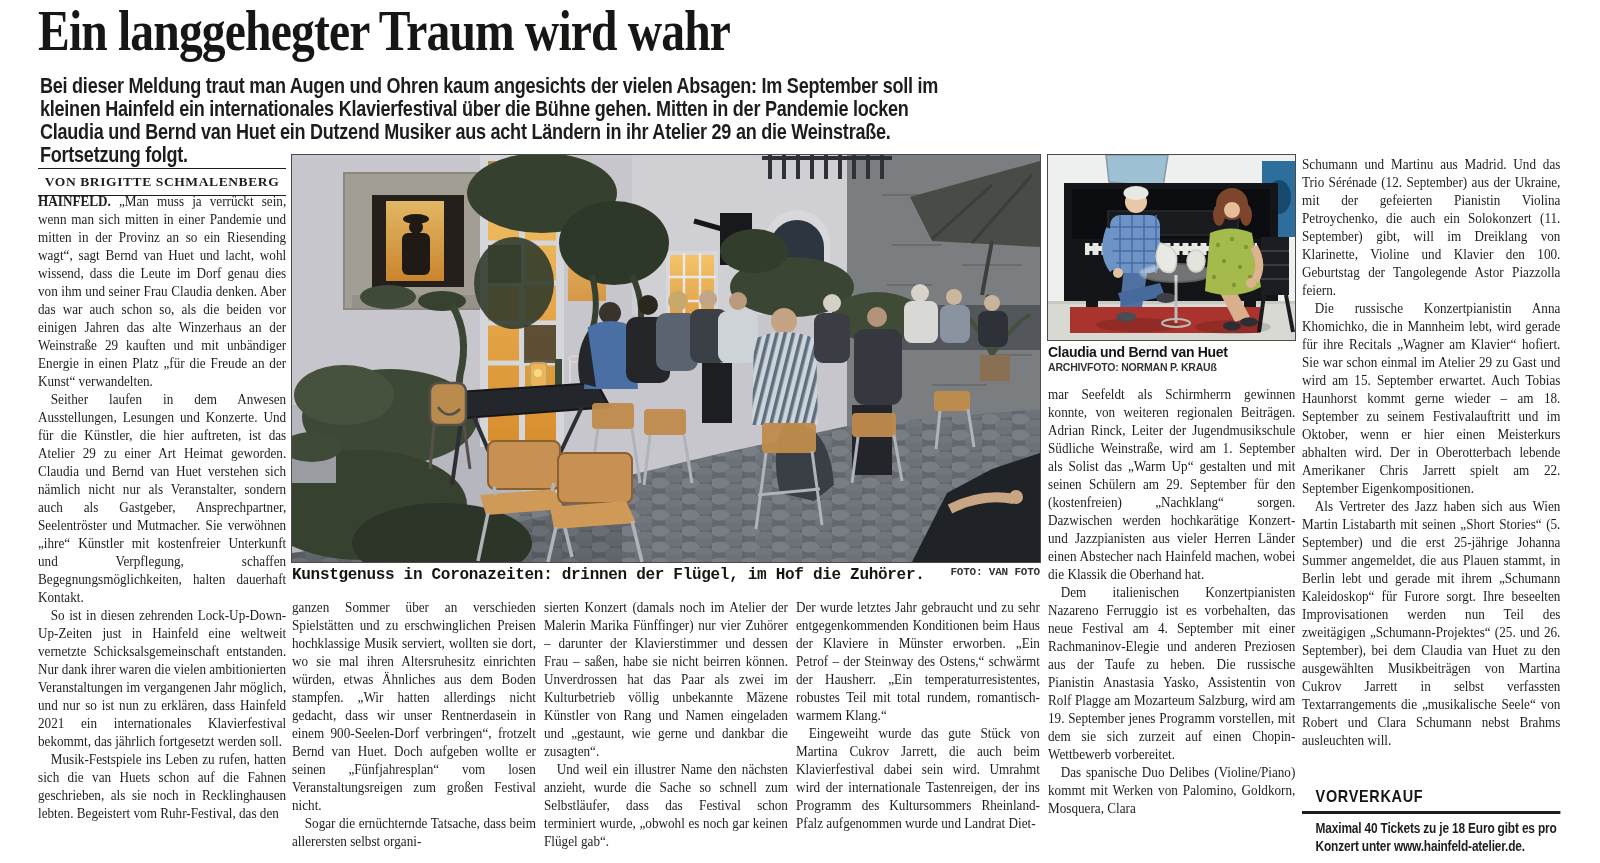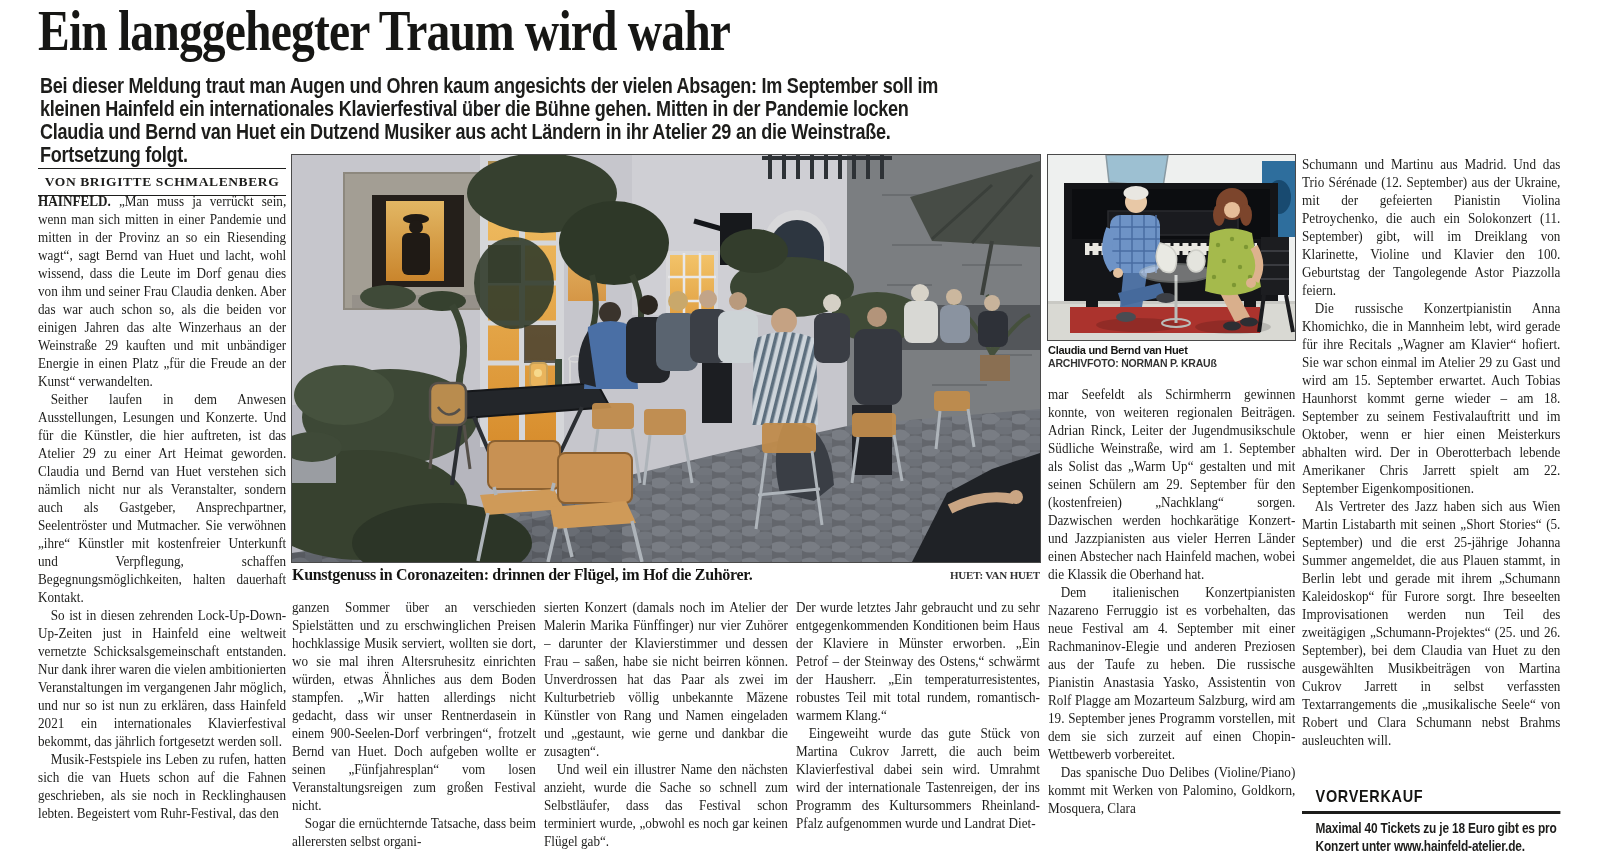--- a/index.html
+++ b/index.html
@@ -20,27 +20,27 @@
 
   .col{position:absolute;overflow:hidden;font-size:15.5px;line-height:18px;text-align:justify;
        transform:scaleX(0.85);transform-origin:0 0;}
   .col p{margin:0;text-indent:15px;}
   .col p.first{text-indent:0;}
   .dateline{font-weight:700;}
 
   .photo{position:absolute;outline:1px solid #4a4a4a;overflow:hidden;background:#888;}
   .photo svg{display:block;}
 
-  .caption-row{position:absolute;display:flex;justify-content:space-between;align-items:center;
-               font-family:Liberation Serif, serif;letter-spacing:-0.3px;gap:18px;}
+  .caption-row{position:absolute;display:flex;justify-content:space-between;align-items:flex-start;
+               font-family:Liberation Mono, monospace;letter-spacing:-0.3px;gap:18px;}
   .caption-text{font-weight:700;font-size:16px;color:#151513;}
   .credit{font-weight:700;font-size:11px;color:#333;letter-spacing:-0.2px;}
 
   .caption-block{position:absolute;font-family:"Liberation Sans",sans-serif;letter-spacing:-0.3px;}
-  .caption-block .caption-text{display:block;font-size:11px;}
+  .caption-block .caption-text{display:block;font-size:14px;}
   .caption-block .credit{display:block;text-align:left;margin-top:1px;font-size:10.5px;}
 
   .vorverkauf{position:absolute;left:1302px;top:787px;width:304px;transform:scaleX(0.85);
               transform-origin:0 0;font-family:"Liberation Sans",sans-serif;}
   .vorverkauf .vv-title{font-weight:700;font-size:17px;letter-spacing:0.8px;padding:0 0 4px 16px;
                         border-bottom:3px solid #1d1d1b;color:#151513;}
   .vorverkauf .vv-text{font-weight:700;font-size:14px;line-height:18px;letter-spacing:-0.2px;
                        padding:5px 2px 0 16px;color:#1d1d1b;}
 </style>
 </head>
@@ -275,21 +275,21 @@
       <g>
         <polygon points="620,407 655,338 700,314 748,298 748,407" fill="#1f2226"></polygon>
         <path d="M658,354 q32,-16 64,-10" stroke="#c9a583" stroke-width="10" fill="none"></path>
         <circle cx="724" cy="342" r="7" fill="#c9a583"></circle>
       </g>
     </svg>
   </div>
 
   <div class="caption-row" style="left:292px;top:566px;width:748px;">
     <span class="caption-text">Kunstgenuss in Coronazeiten: drinnen der Flügel, im Hof die Zuhörer.</span>
-    <span class="credit">HUET: VAN HUET</span>
+    <span class="credit">FOTO: VAN FOTO</span>
   </div>
 
   <div class="col" style="left:292px;top:598px;width:287px;height:265px;">
     <p class="first">ganzen Sommer über an verschieden Spielstätten und zu erschwinglichen Preisen hochklassige Musik serviert, wollten sie dort, wo sie mal ihren Altersruhesitz einrichten würden, etwas Ähnliches aus dem Boden stampfen. „Wir hatten allerdings nicht gedacht, dass wir unser Rentnerdasein in einem 900-Seelen-Dorf verbringen“, frotzelt Bernd van Huet. Doch aufgeben wollte er seinen „Fünfjahresplan“ vom losen Veranstaltungsreigen zum großen Festival nicht.</p>
     <p>Sogar die ernüchternde Tatsache, dass beim allerersten selbst organi-</p>
   </div>
   <div class="col" style="left:544px;top:598px;width:287px;height:265px;">
     <p class="first">sierten Konzert (damals noch im Atelier der Malerin Marika Fünffinger) nur vier Zuhörer – darunter der Klavierstimmer und dessen Frau – saßen, habe sie nicht beirren können. Unverdrossen hat das Paar als zwei im Kulturbetrieb völlig unbekannte Mäzene Künstler von Rang und Namen eingeladen und „gestaunt, wie gerne und dankbar die zusagten“.</p>
     <p>Und weil ein illustrer Name den nächsten anzieht, wurde die Sache so schnell zum Selbstläufer, dass das Festival schon terminiert wurde, „obwohl es noch gar keinen Flügel gab“.</p>
   </div>

